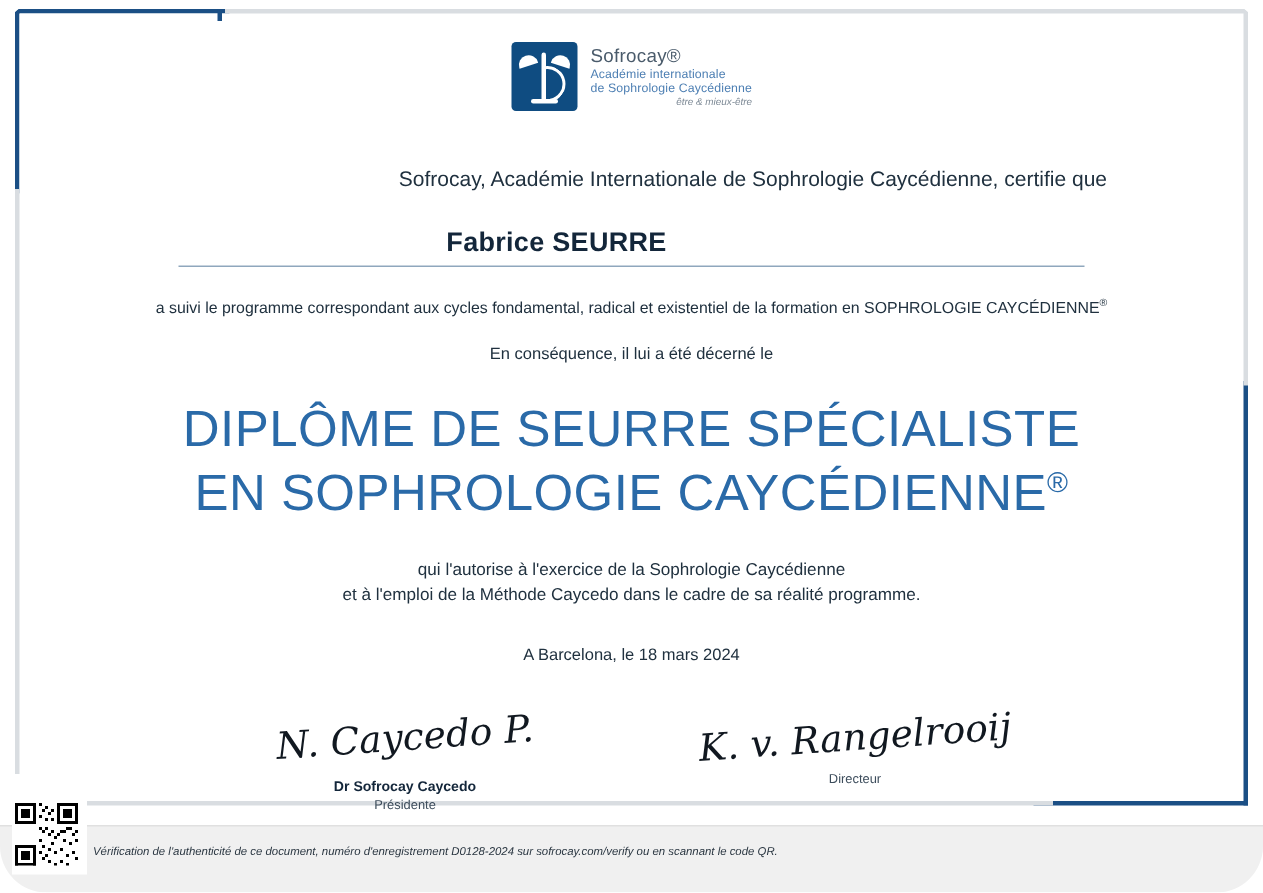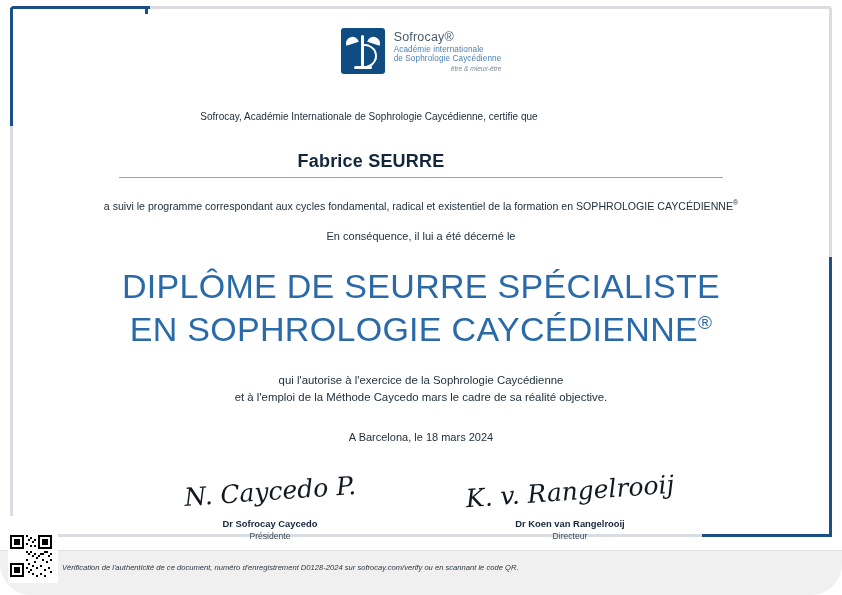--- a/index.html
+++ b/index.html
@@ -168,22 +168,22 @@
     font-style: italic;
     margin-top: 1px;
   }
 
   
   .line-certifies {
     position: absolute;
     top: 111px;
     left: 0;
     width: 738px;
-    text-align: center;
-    font-size: 10px;
+    text-align: right;
+    font-size: 14px;
     color: #20313f;
   }
   .recipient {
     position: absolute;
     top: 151px;
     left: 0;
     width: 742px;
     text-align: center;
     font-size: 18px;
     font-weight: bold;
@@ -360,34 +360,33 @@
 
   <div class="title-block">
     <div>DIPLÔME DE SEURRE SPÉCIALISTE</div>
     <div>
       <span>EN SOPHROLOGIE CAYCÉDIENNE</span><span class="reg">®</span>
     </div>
   </div>
 
   <div class="line-authorize">
     <div>qui l'autorise à l'exercice de la Sophrologie Caycédienne</div>
-    <div>et à l'emploi de la Méthode Caycedo mars le cadre de sa réalité objective.</div>
+    <div>et à l'emploi de la Méthode Caycedo dans le cadre de sa réalité programme.</div>
   </div>
 
   <div class="line-place">A Barcelona, le 18 mars 2024</div>
 
   <div class="sig sig-left">
     <div class="sig-mark">N. Caycedo P.</div>
     <div class="sig-name">Dr Sofrocay Caycedo</div>
     <div class="sig-role">Présidente</div>
   </div>
 
   <div class="sig sig-right">
     <div class="sig-mark">K. v. Rangelrooij</div>
-    <div class="sig-name">Dr Koen van Rangelrooij</div>
     <div class="sig-role">Directeur</div>
   </div>
 
   <div class="footer-bar"></div>
 
   <div class="qr">
     <svg width="42" height="42" viewBox="0 0 21 21" shape-rendering="crispEdges">
       <rect width="21" height="21" fill="#ffffff"></rect>
       <g fill="#000000">
         <rect x="0" y="0" width="7" height="1"></rect>

